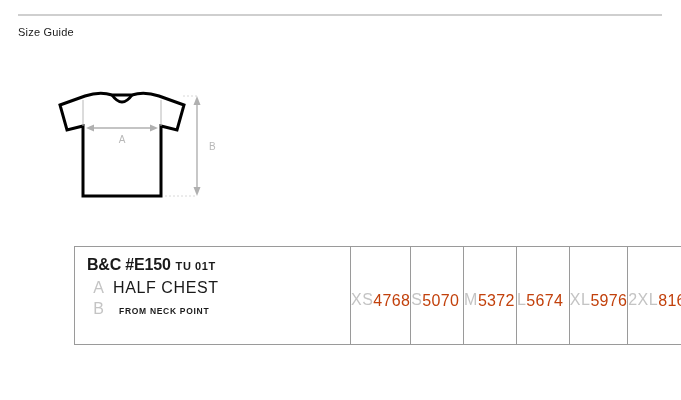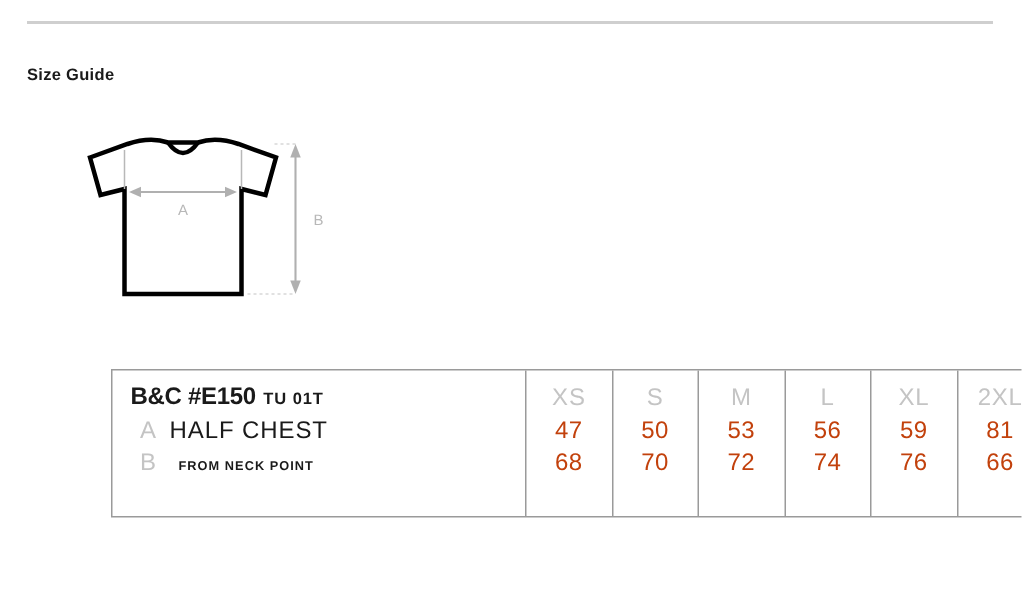--- a/index.html
+++ b/index.html
@@ -23,23 +23,23 @@
     top: 14px;
     width: 644px;
     height: 2px;
     background: #cfcfcf;
   }
 
   
   .page-title {
     position: absolute;
     left: 18px;
-    top: 44px;
+    top: 26px;
     font-size: 11px;
-    font-weight: bold;
+    font-weight: normal;
     letter-spacing: 0.2px;
     color: #1a1a1a;
     text-align: right;
   }
 
   
   .diagram {
     position: absolute;
     left: 55px;
     top: 88px;
@@ -116,21 +116,21 @@
 
   .size-cols {
     flex: 1;
     display: flex;
   }
   .size-col {
     flex: 1;
     border-left: 1px solid #9a9a9a;
     box-sizing: border-box;
     display: flex;
-    flex-direction: column;
+    flex-direction: row;
     align-items: center;
     padding-top: 9px;
   }
   .size-head {
     color: #c4c4c4;
     font-size: 16px;
     letter-spacing: 0.5px;
     line-height: 20px;
     margin-bottom: 1px;
     font-weight: 400;

